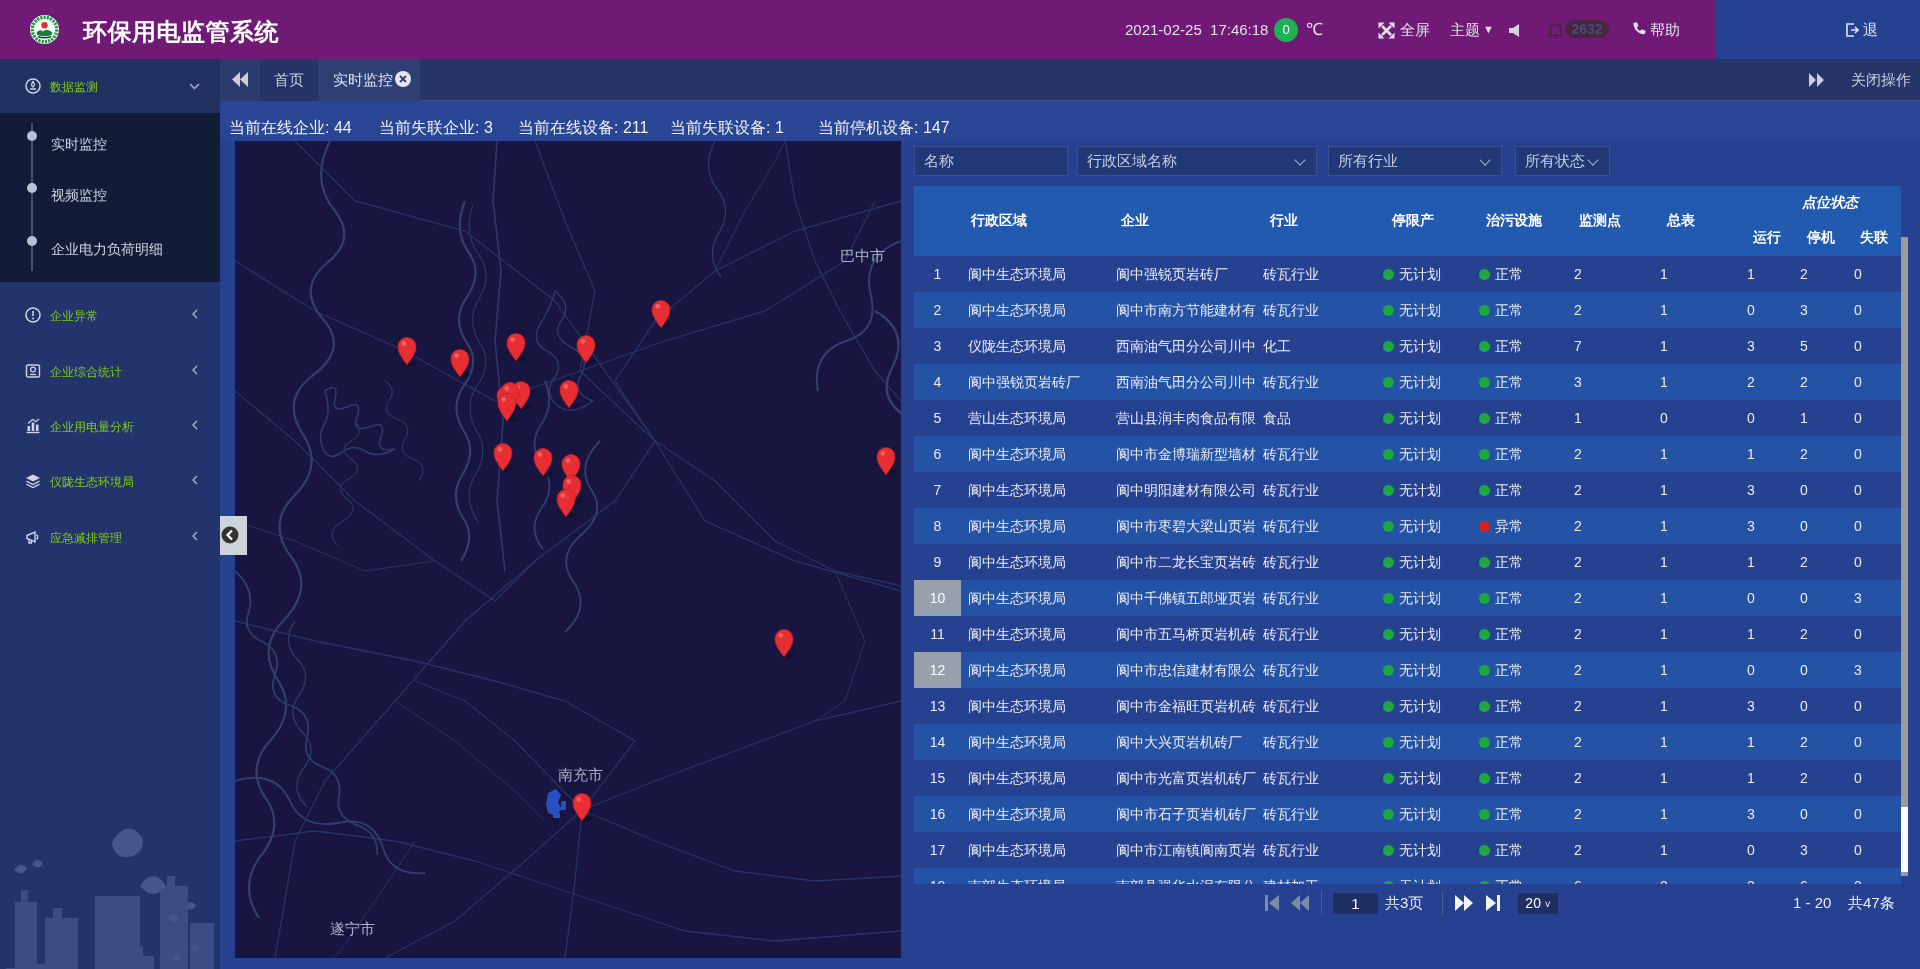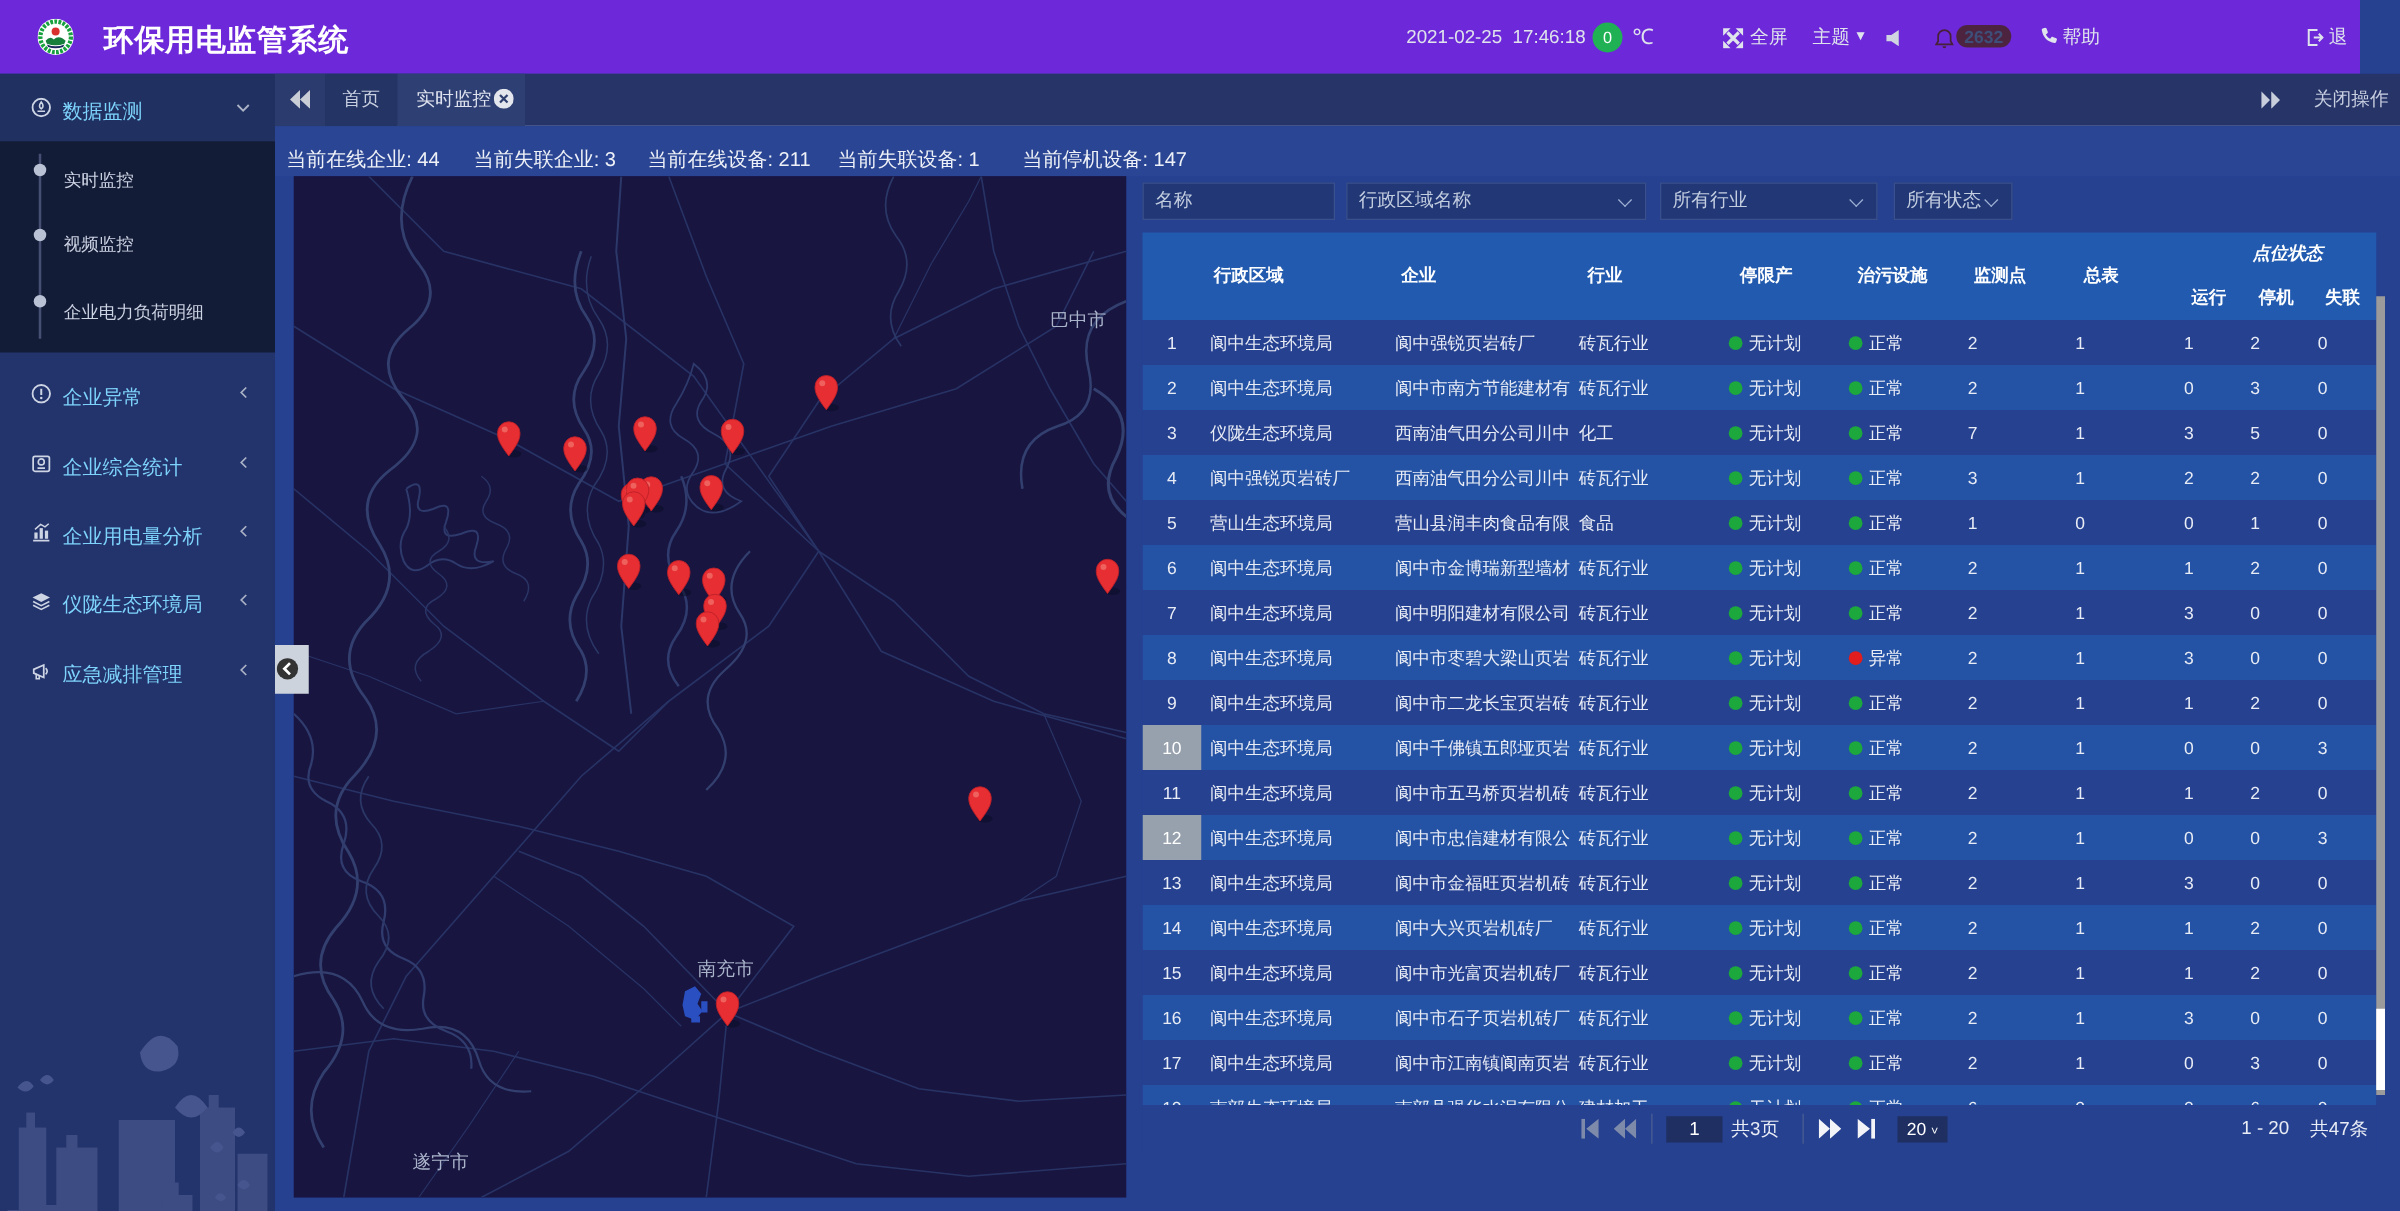--- a/index.html
+++ b/index.html
@@ -1,22 +1,22 @@
 <!DOCTYPE html>
 <html lang="zh"><head>
 <meta charset="utf-8">
 <style>
 *{margin:0;padding:0;box-sizing:border-box}
 html,body{width:1920px;height:969px;overflow:hidden;background:#264190;font-family:"Liberation Sans",sans-serif}
 .abs{position:absolute}
-#header{position:absolute;left:0;top:0;width:1888px;height:59px;background:#6d28d9;color:#e8ebf2}
+#header{position:absolute;left:0;top:0;width:1716px;height:59px;background:#701a75;color:#e8ebf2}
 #title{position:absolute;left:83px;top:16px;font-size:24px;font-weight:bold;letter-spacing:0.5px;color:#fff}
 .hitem{position:absolute;top:0;height:59px;line-height:59px;font-size:15px;color:#dfe3ec}
 #sidebar{position:absolute;left:0;top:59px;width:220px;height:910px;background:#23336b;overflow:hidden}
-.mitem{position:absolute;left:0;width:220px;height:56px;color:#7dd3fc;font-size:16px}
+.mitem{position:absolute;left:0;width:220px;height:56px;color:#84cc16;font-size:12px}
 .mitem .txt{position:absolute;left:50px;top:20px}
 .mitem .chev{position:absolute;right:22px;top:21px;width:6px;height:10px}
 .micon{position:absolute;left:25px;top:19px;width:16px;height:16px}
 #subblock{position:absolute;left:0;top:54px;width:220px;height:169px;background:#131c37}
 .sitem{position:absolute;left:51px;color:#ccd3e3;font-size:14px}
 #parentrow{position:absolute;left:0;top:0;width:220px;height:54px;background:#203061}
 #tabbar{position:absolute;left:220px;top:59px;width:1700px;height:42px;background:#263468;color:#c7cedf;border-bottom:1px solid #44548a}
 #content{position:absolute;left:220px;top:101px;width:1700px;height:868px;background:#264190}
 #map{position:absolute;left:15px;top:40px;width:666px;height:817px;background:#181540;overflow:hidden}
 .stat{position:absolute;top:17px;font-size:16px;color:#eef1f7}

